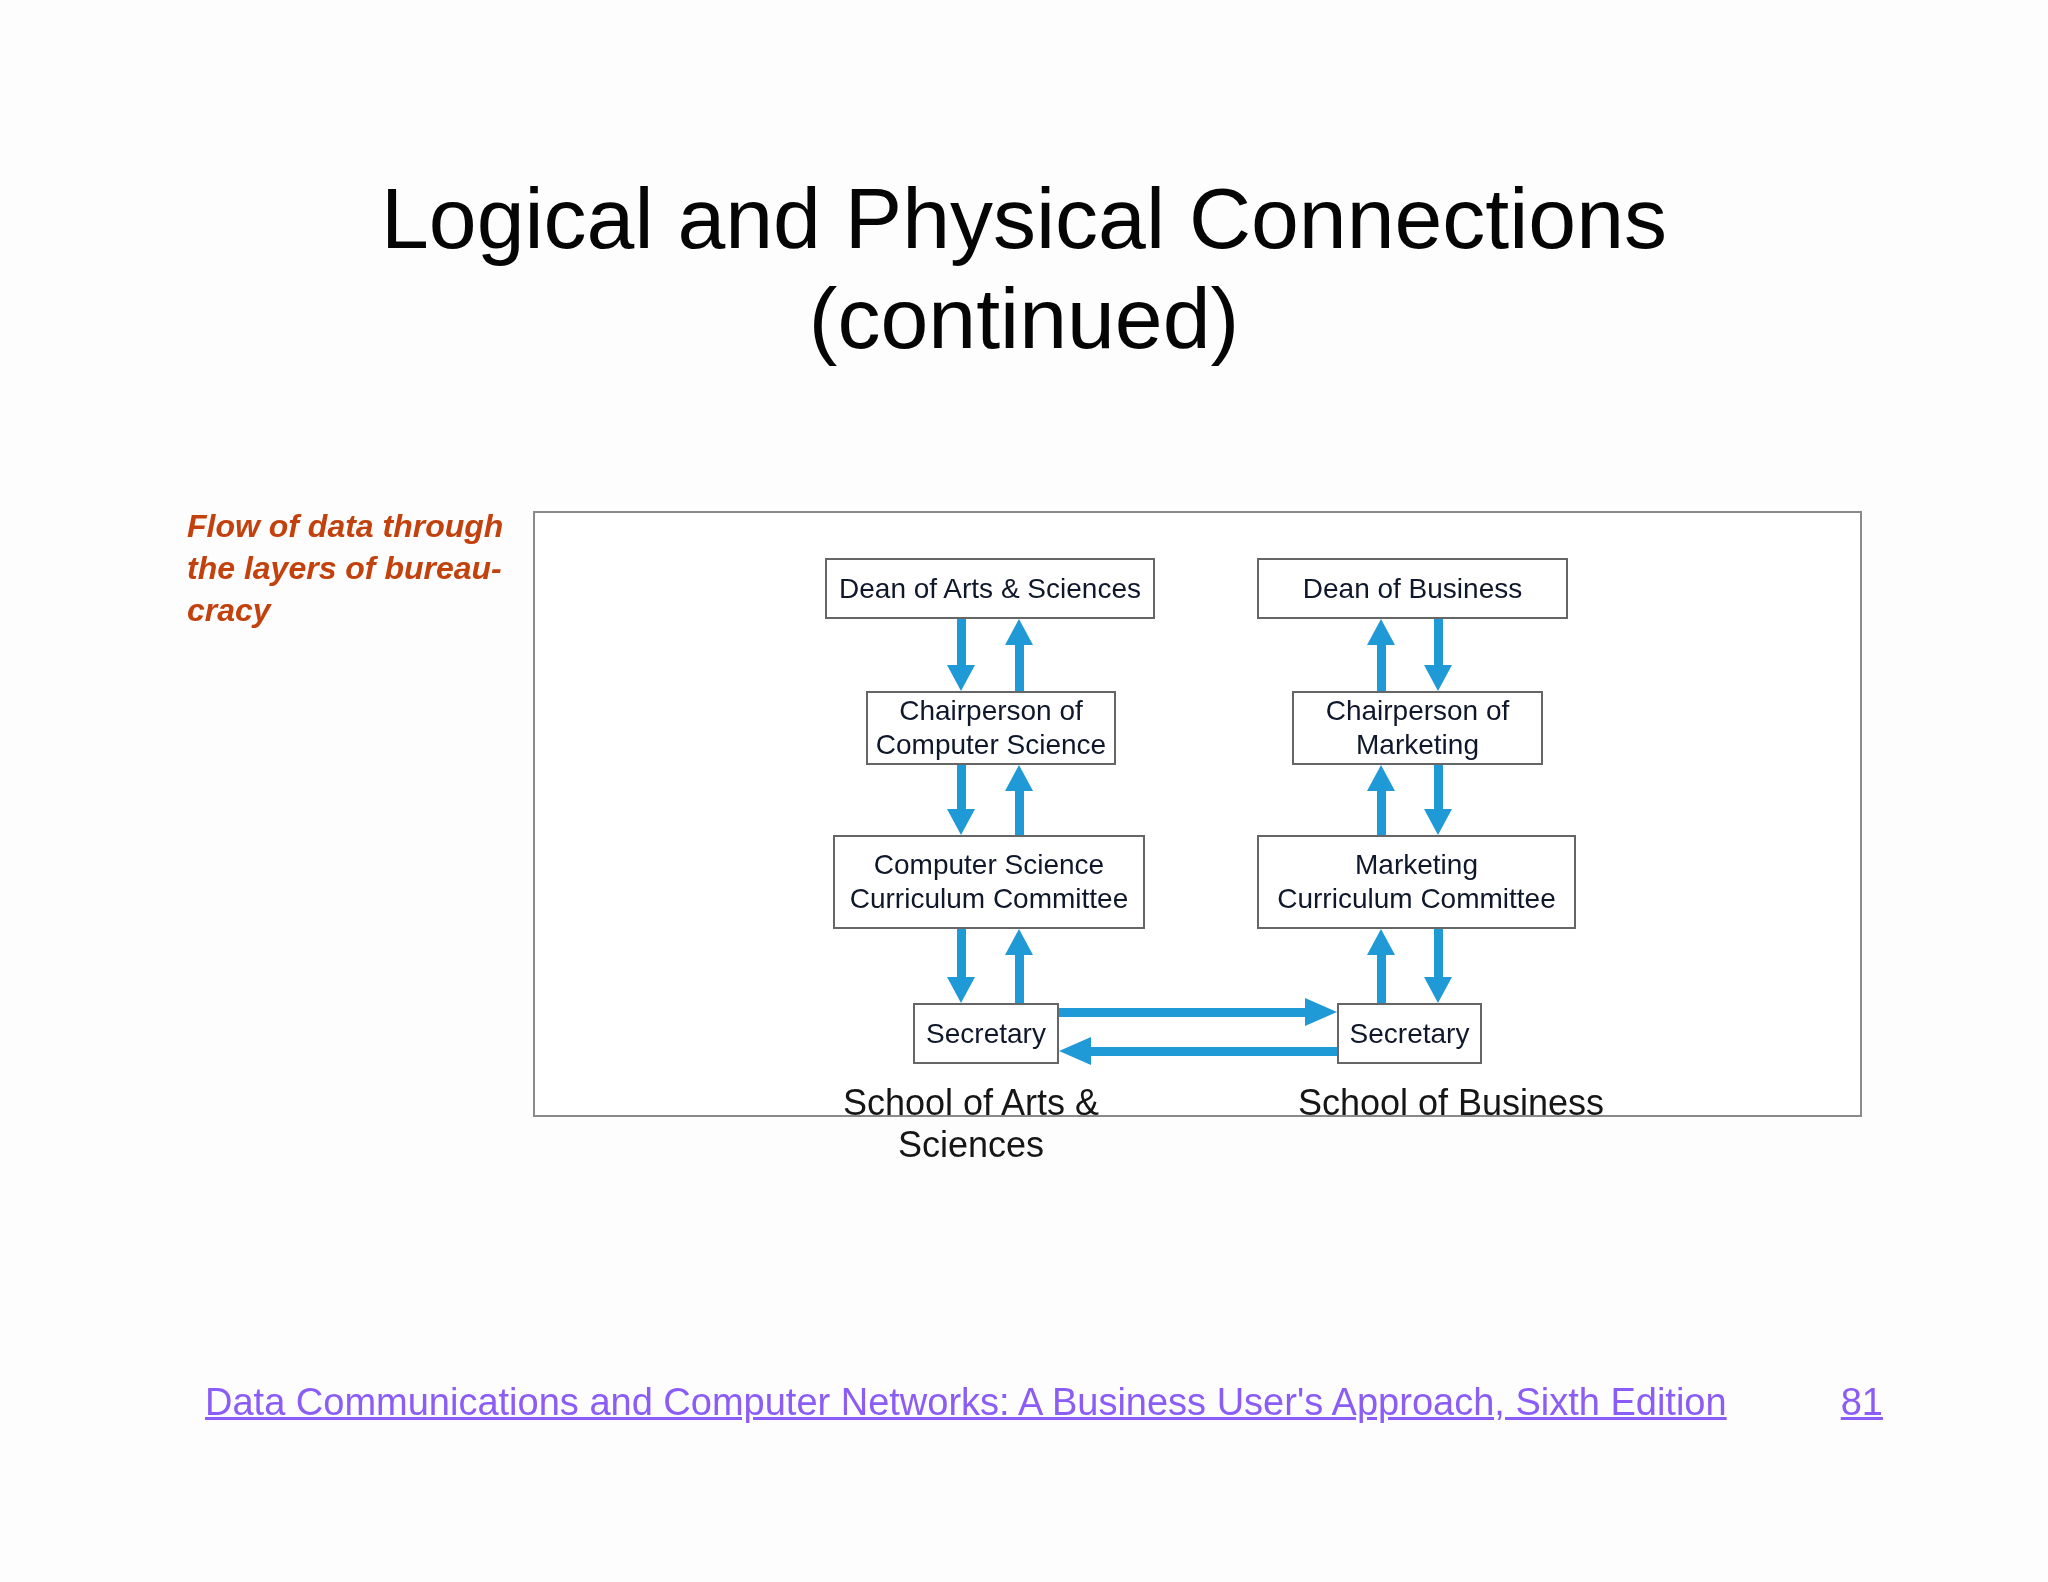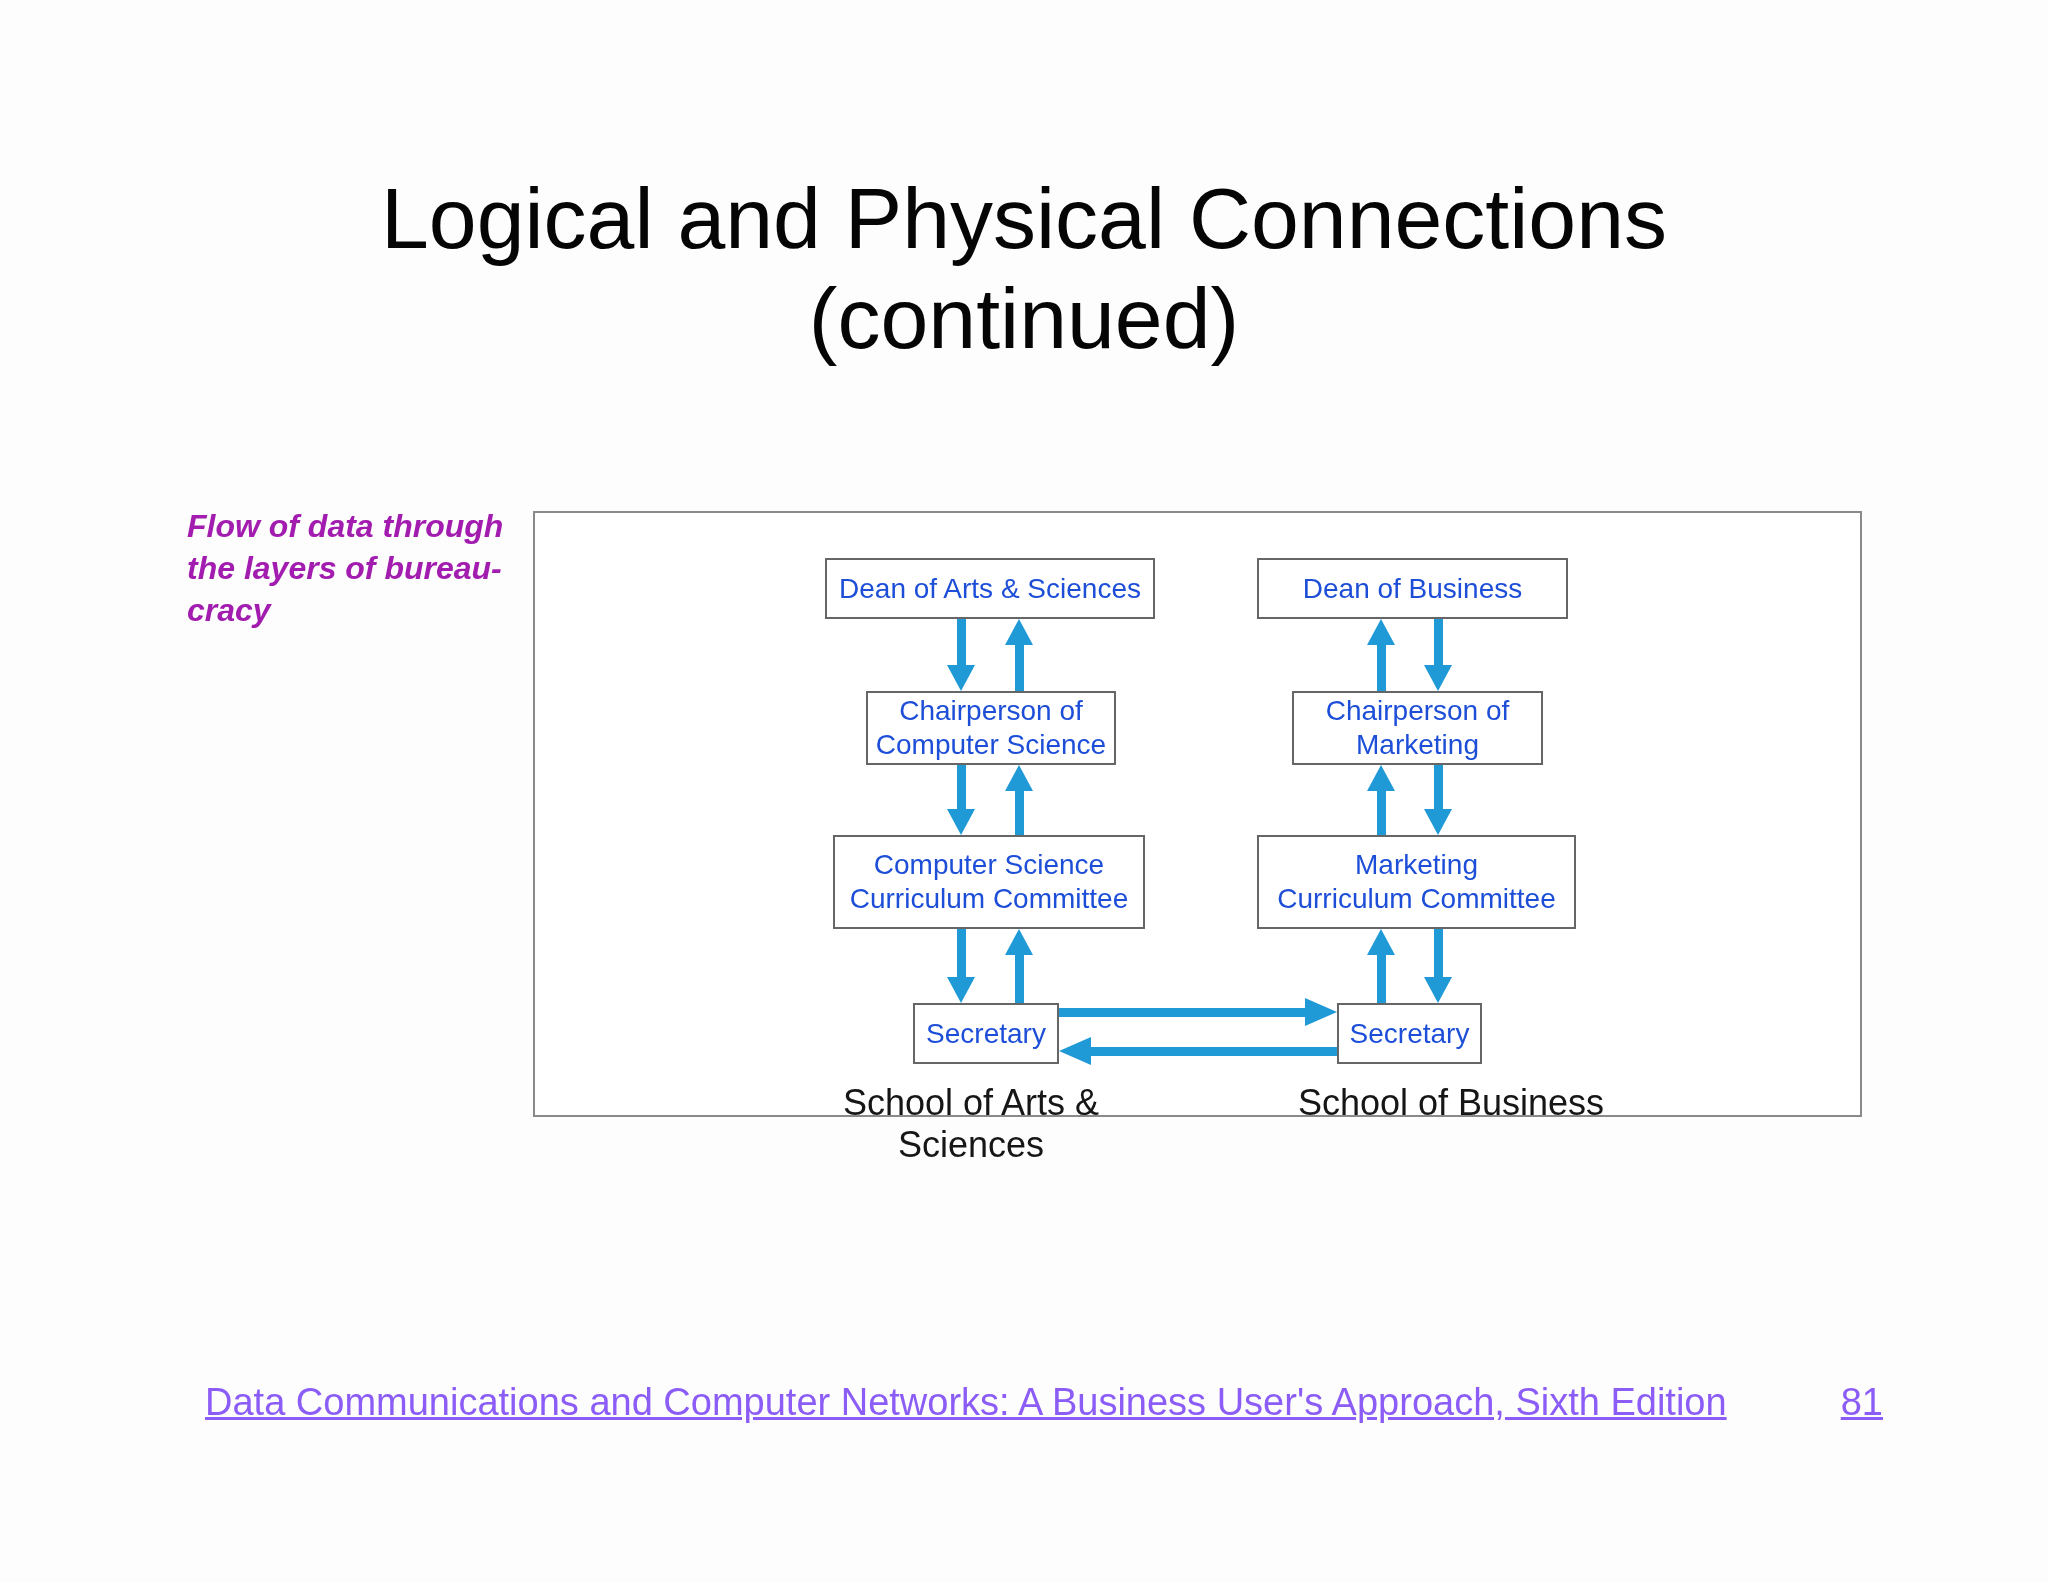--- a/index.html
+++ b/index.html
@@ -10,29 +10,29 @@
   }
   .title{
     position:absolute;top:168px;left:0;width:100%;
     text-align:center;font-size:86px;line-height:100px;
     color:#050505;white-space:pre-line;
   }
   .fig-caption{position:absolute;left:187px;top:501px;width:340px;}
   .fig-label{font-size:35px;line-height:44px;font-weight:bold;color:#1e96e0;}
   .fig-text{
     margin-top:4px;font-size:32px;line-height:42px;font-style:italic;font-weight:600;
-    color:#a21caf;white-space:pre-line;
+    color:#c2410c;white-space:pre-line;
   }
   .frame{
     position:absolute;left:533px;top:511px;width:1329px;height:606px;
     border:2px solid #8a8a8a;background:#ffffff;box-sizing:border-box;
   }
   .node{
     position:absolute;box-sizing:border-box;border:2px solid #666666;background:#ffffff;
-    color:#1d4ed8;font-size:28px;line-height:34px;white-space:pre-line;
+    color:#0f172a;font-size:28px;line-height:34px;white-space:pre-line;
     display:flex;align-items:center;justify-content:center;text-align:center;padding:0 4px;
   }
   .n1{left:290px;top:45px;width:330px;height:61px;}
   .n2{left:722px;top:45px;width:311px;height:61px;}
   .n3{left:331px;top:178px;width:250px;height:74px;}
   .n4{left:757px;top:178px;width:251px;height:74px;}
   .n5{left:298px;top:322px;width:312px;height:94px;}
   .n6{left:722px;top:322px;width:319px;height:94px;}
   .n7{left:378px;top:490px;width:146px;height:61px;}
   .n8{left:802px;top:490px;width:145px;height:61px;}

